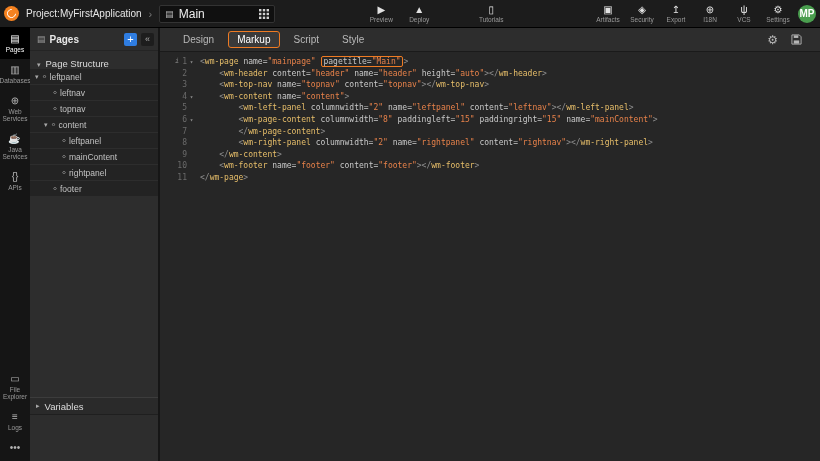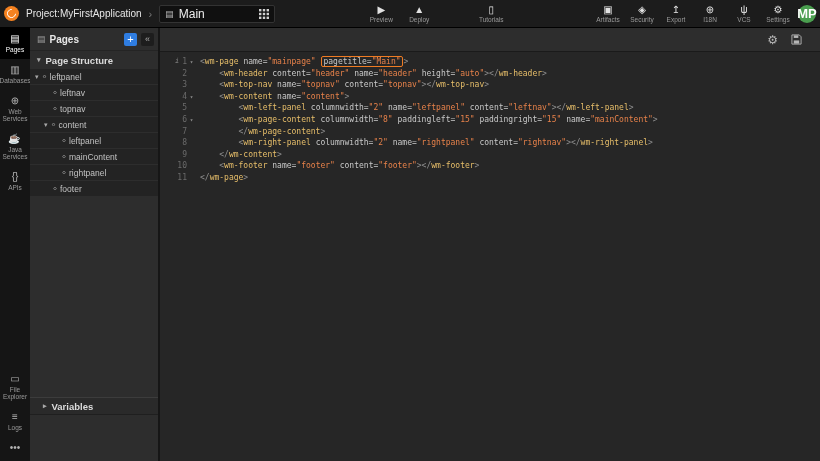--- a/index.html
+++ b/index.html
@@ -12,45 +12,45 @@
   .crumb{color:#777;font-size:11px}
   .pagebox{display:flex;align-items:center;background:#101010;border:1px solid #333;border-radius:2px;height:18px;width:116px;padding:0 5px;gap:5px;box-sizing:border-box;cursor:pointer}
   .pagebox .pgicon{color:#b5b5b5;font-size:9px}
   .pagebox .pgname{color:#eee;font-size:12px;flex:1}
   .tbitem{display:flex;flex-direction:column;align-items:center;gap:1px;cursor:pointer;min-width:26px}
   .tbitem .g{font-size:10px;line-height:11px;height:11px;color:#e2e2e2}
   .tbitem .l{font-size:6.5px;color:#9a9a9a;white-space:nowrap}
   #tb-center{display:flex;gap:12px;margin-left:86px}
   #tb-center .tbitem:last-child{margin-left:34px}
   #tb-right{display:flex;gap:8px;margin-left:auto}
-  .avatar{width:18px;height:18px;border-radius:50%;background:#4a9e4f;color:#fff;font-size:13px;font-weight:bold;display:flex;align-items:center;justify-content:center;cursor:pointer;flex:0 0 auto}
+  .avatar{width:18px;height:18px;border-radius:50%;background:#4a9e4f;color:#fff;font-size:10px;font-weight:bold;display:flex;align-items:center;justify-content:center;cursor:pointer;flex:0 0 auto}
   
   .rail{position:absolute;left:0;top:28px;width:30px;height:433px;background:#151515;display:flex;flex-direction:column}
   .ritem{width:30px;box-sizing:border-box;padding:5px 1px 6px;display:flex;flex-direction:column;align-items:center;gap:2px;cursor:pointer}
   .ritem .g{font-size:10px;line-height:11px;color:#b5b5b5}
   .ritem .l{font-size:6.5px;line-height:7px;text-align:center;color:#9a9a9a}
   .ritem.active{background:#000}
   .ritem.active .g,.ritem.active .l{color:#fff}
   .rail .spacer{flex:1}
   
   .panel{position:absolute;left:30px;top:28px;width:130px;height:433px;background:#2d2d2d;border-right:2px solid #161616;box-sizing:border-box}
   .phead{height:22px;display:flex;align-items:center;padding:0 4px 0 7px;gap:4px;border-bottom:1px solid #242424}
   .phead .hicon{color:#9f9f9f;font-size:9px}
   .phead .ttl{color:#e8e8e8;font-size:10px;font-weight:bold;flex:1}
   .addbtn{width:13px;height:13px;background:#2f7de1;color:#fff;border-radius:2px;font-size:11px;line-height:12px;text-align:center;cursor:pointer}
   .clpbtn{width:13px;height:13px;background:#1d1d1d;color:#aaa;border-radius:2px;font-size:9px;line-height:13px;text-align:center;cursor:pointer}
-  .psec{height:18px;display:flex;align-items:center;gap:5px;padding:0 7px;color:#dcdcdc;font-size:9.5px;font-weight:bold;cursor:pointer}
+  .psec{height:18px;display:flex;align-items:flex-end;gap:5px;padding:0 7px;color:#dcdcdc;font-size:9.5px;font-weight:normal;cursor:pointer}
   .caret{color:#a8a8a8;font-size:7px}
   .searchwrap{margin:2px 6px 5px;display:flex;align-items:center;gap:4px;background:#1d1d1d;border:1px solid #3a3a3a;border-radius:2px;height:16px;padding:0 5px;box-sizing:border-box}
   .searchwrap input{background:transparent;border:0;outline:0;color:#ccc;font-size:8.5px;width:100%;font-family:"Liberation Sans",sans-serif}
   .searchwrap input::placeholder{color:#777}
   .tree{display:flex;flex-direction:column;gap:1px}
   .trow{height:15px;background:#232323;display:flex;align-items:center;gap:4px;color:#c2c2c2;font-size:8.5px;cursor:pointer;box-sizing:border-box}
   .trow .wicon{color:#8f8f8f;font-size:7.5px;letter-spacing:-1px}
-  .vars{position:absolute;left:0;right:0;bottom:46px;height:16px;border-top:1px solid #3c3c3c;border-bottom:1px solid #1f1f1f;display:flex;align-items:center;gap:5px;padding:0 13px;color:#dcdcdc;font-size:9.5px;font-weight:bold;background:#2a2a2a;cursor:pointer}
+  .vars{position:absolute;left:0;right:0;bottom:46px;height:16px;border-top:1px solid #3c3c3c;border-bottom:1px solid #1f1f1f;display:flex;align-items:center;gap:5px;padding:0 6px;color:#dcdcdc;font-size:9.5px;font-weight:normal;background:#2a2a2a;cursor:pointer}
   
   .editor{position:absolute;left:160px;top:28px;width:660px;height:433px;background:#262626}
   .tabbar{height:23px;background:#2d2d2d;border-bottom:1px solid #1a1a1a;display:flex;align-items:center;padding:0 14px;gap:5px}
   .tab{color:#b9b9b9;font-size:10px;padding:2px 8px;border:1px solid transparent;border-radius:3px;cursor:pointer}
   .tab.active{color:#fff;border-color:#ef7b23;background:#3a3a3a}
   .tabbar .sp{flex:1}
   .tbi{color:#b5b5b5;font-size:12px;cursor:pointer;padding:0 4px;display:flex;align-items:center}
   .codearea{padding-top:4px;font-family:"DejaVu Sans Mono",monospace;font-size:8px;line-height:11.6px;cursor:text}
   .cl{display:flex;white-space:pre}
   .gut{width:36px;display:inline-flex;justify-content:flex-end;align-items:center;color:#6b6b6b;flex:0 0 auto}
@@ -223,20 +223,26 @@
       </div>
     </div>
   <div class="vars">
     <span class="caret">▸</span>
     <span>Variables</span>
   </div>
 </div>
 
 <div class="editor">
   <div class="tabbar">
+    <div id="tabs" style="display:flex;gap:5px">
+        <span class="tab">Design</span>
+        <span class="tab active">Markup</span>
+        <span class="tab">Script</span>
+        <span class="tab">Style</span>
+      </div>
     <div class="sp"></div>
     <span class="tbi">⚙</span>
     <span class="tbi">
       <svg width="11" height="11" viewBox="0 0 12 12">
           <path d="M1 1h8l2 2v8H1z" fill="none" stroke="#b5b5b5"></path>
           <rect x="3" y="7" width="6" height="3.5" fill="#b5b5b5"></rect>
           <rect x="3" y="1.5" width="5" height="2.8" fill="#b5b5b5"></rect>
         </svg>
     </span>
   </div>

